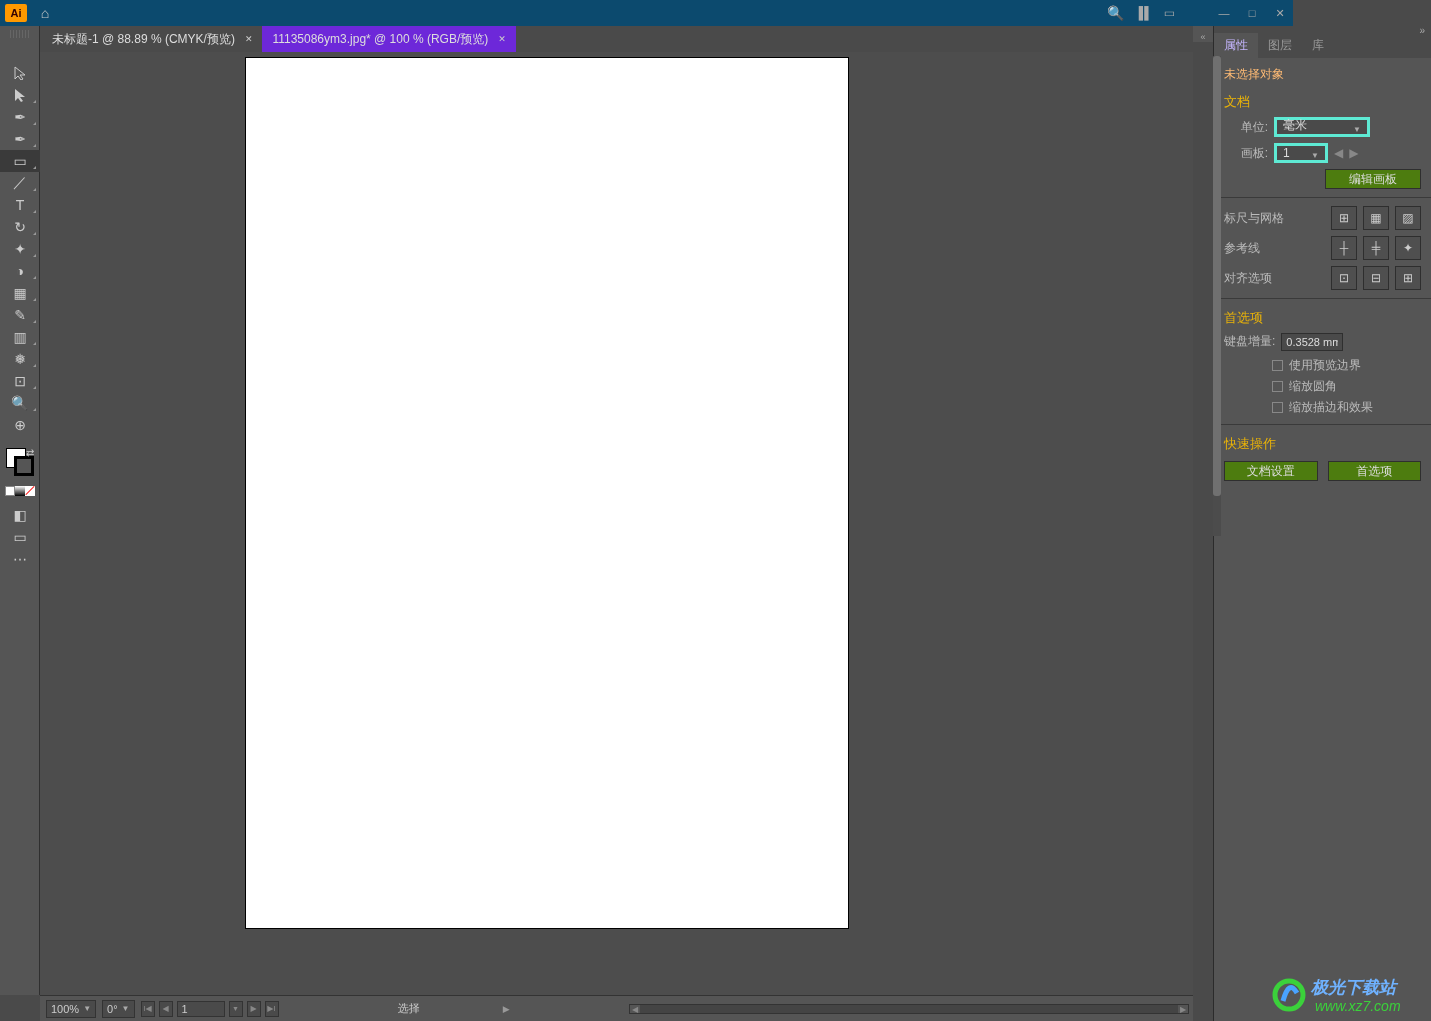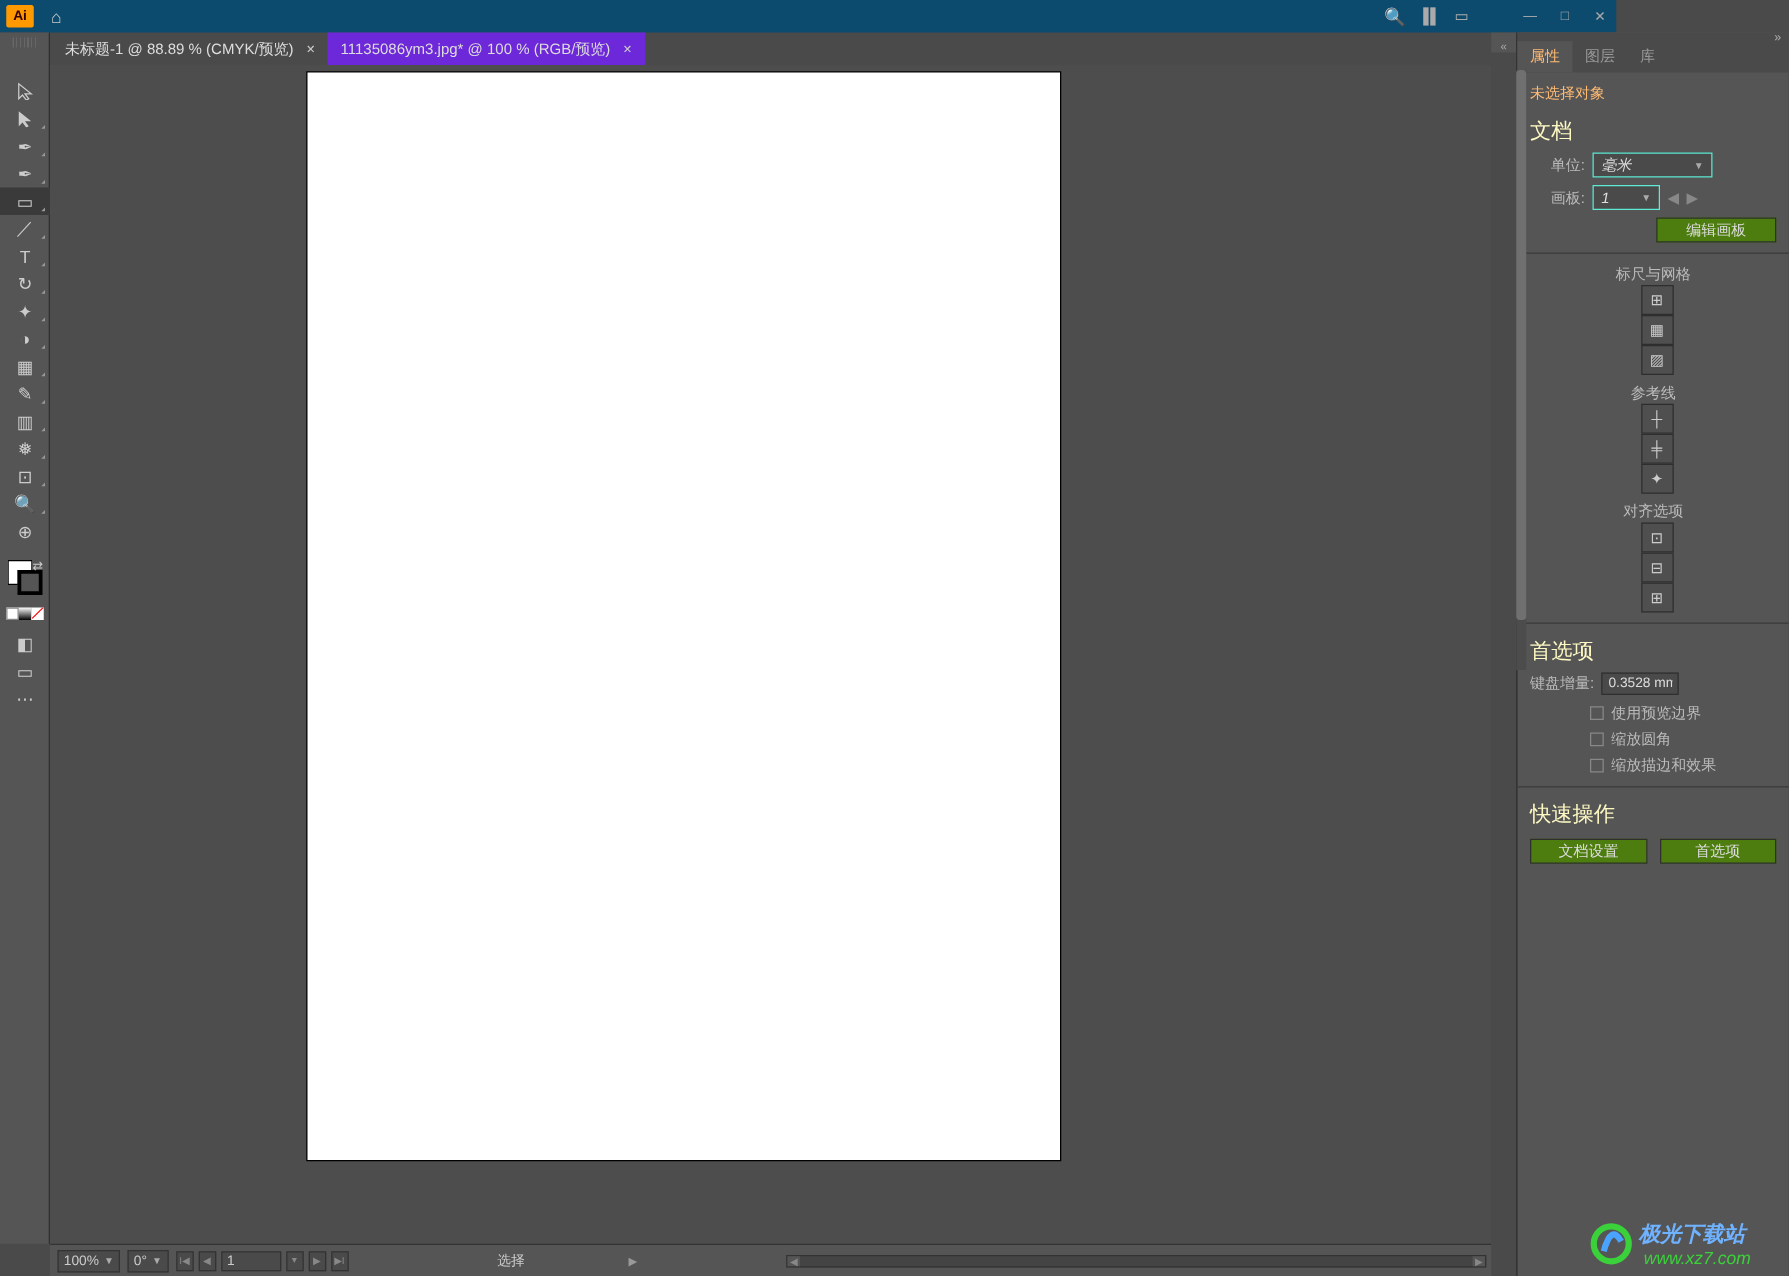--- a/index.html
+++ b/index.html
@@ -46,31 +46,31 @@
 .sb-nav .navb{width:14px;height:16px;border:1px solid #333;background:#4a4a4a;display:flex;align-items:center;justify-content:center;color:#888;font-size:8px;}
 .sb-nav .curr{width:48px;height:16px;border:1px solid #333;background:#4a4a4a;padding-left:4px;line-height:14px;}
 .sb-center{flex:1;text-align:center;}
 .sb-scroll{width:560px;height:10px;border:1px solid #333;background:#444;margin-right:4px;position:relative;}
 .sb-scroll .arr{position:absolute;top:0;width:10px;height:8px;background:#555;color:#888;font-size:8px;text-align:center;}
 .panel-dockA{position:absolute;right:218px;top:26px;width:20px;background:#555;display:flex;flex-direction:column;align-items:center;padding-top:6px;}
 .panel-dockA .expander{color:#aaa;font-size:9px;}
 .panels{position:absolute;right:0;top:26px;width:218px;bottom:0;background:#555;border-left:1px solid #2b2b2b;}
 .ptabs{height:26px;background:#4a4a4a;display:flex;align-items:flex-end;}
 .ptab{padding:4px 10px;font-size:12px;color:#999;}
-.ptab.active{background:#555;color:#fdba74;}
+.ptab.active{background:#555;color:#c4b5fd;}
 .pbody{padding:8px 10px;color:#bbb;font-size:12px;}
 .prow{display:flex;align-items:center;margin:6px 0;}
 .prow .lbl{width:44px;text-align:right;margin-right:6px;color:#bbb;}
-.sel-field{flex:0 0 96px;height:20px;border:1px solid #5eead4;background:#4a4a4a;display:flex;align-items:center;justify-content:space-between;padding:0 6px;color:#ddd;font-style:italic;}
+.sel-field{flex:0 0 96px;height:20px;border:3px solid #5eead4;background:#4a4a4a;display:flex;align-items:flex-end;justify-content:space-between;padding:0 6px;color:#ddd;}
 .sel-field .dd{color:#aaa;font-size:8px;}
 .art-nav{display:flex;align-items:center;gap:6px;margin-left:6px;color:#888;}
 .btn{height:20px;border:1px solid #2f2f2f;background:#4d7c0f;color:#ddd;display:flex;align-items:center;justify-content:center;font-size:12px;padding:0 10px;}
 .btn-row{display:flex;gap:10px;margin-top:8px;}
-.section-h{color:#fef9c3;margin-top:10px;margin-bottom:4px;font-size:17px;}
-.icon-row{display:flex;align-items:center;margin:6px 0;flex-direction:column;}
+.section-h{color:#eab308;margin-top:10px;margin-bottom:4px;font-size:13px;}
+.icon-row{display:flex;align-items:center;margin:6px 0;}
 .icon-row .lbl{flex:1;}
 .icon-row .ib{width:26px;height:24px;border:1px solid #2e2e2e;background:#4f4f4f;margin-left:6px;display:flex;align-items:center;justify-content:center;color:#ccc;font-size:12px;}
 .input-sm{width:62px;height:18px;border:1px solid #2f2f2f;background:#4a4a4a;color:#ddd;padding:0 4px;font-size:11px;}
 .chk{display:flex;align-items:center;margin:4px 0;padding-left:48px;}
 .chk .box{width:11px;height:11px;border:1px solid #888;margin-right:6px;}
 .divider-h{height:1px;background:#3a3a3a;margin:8px -10px;}
 .panel-scrollbar{position:absolute;right:210px;top:56px;width:8px;height:480px;background:#4c4c4c;}
 .panel-scrollbar .thumb{position:absolute;left:0;top:0;width:8px;height:440px;background:#707070;border-radius:3px;}
 .watermark{position:absolute;right:10px;bottom:0px;pointer-events:none;}
 </style>

